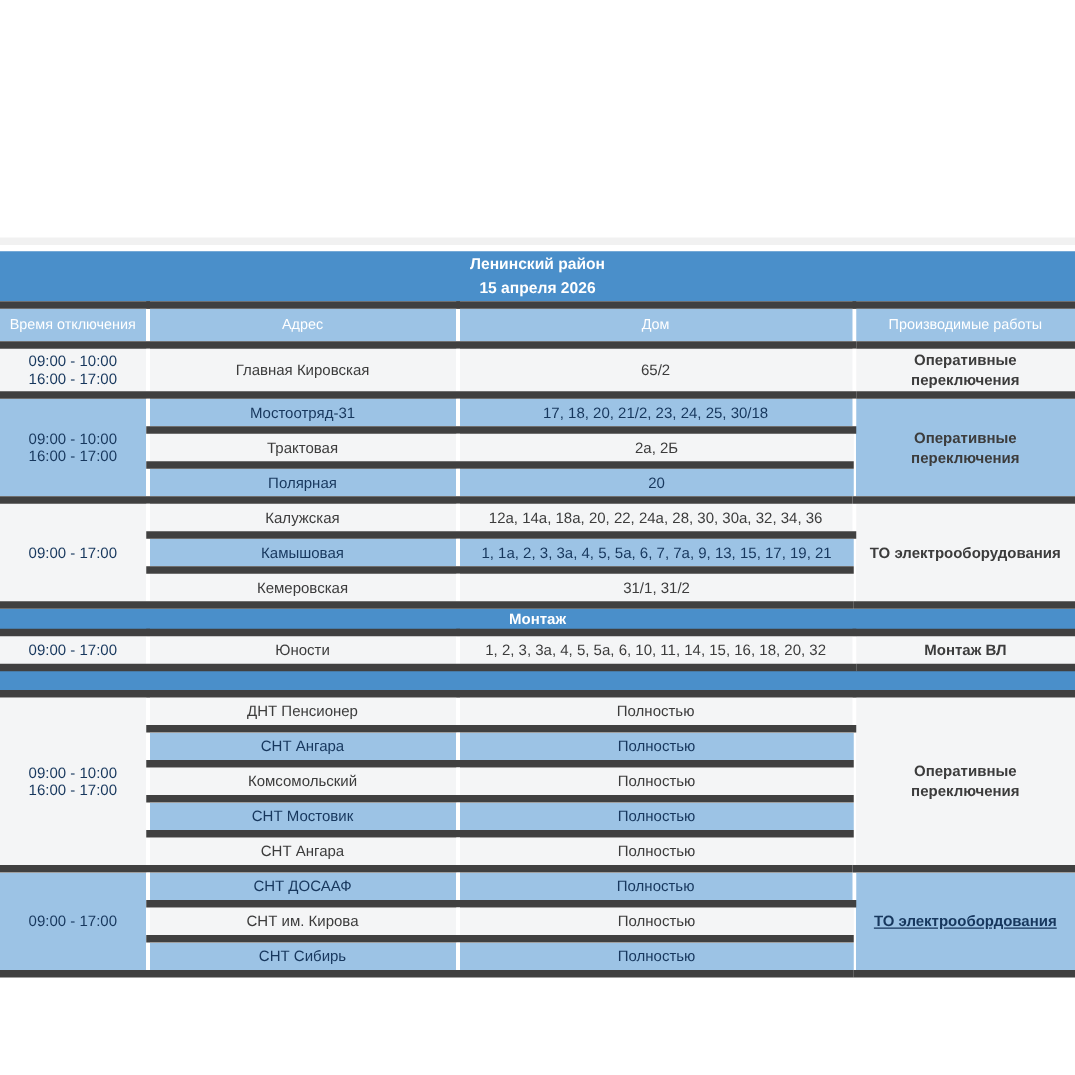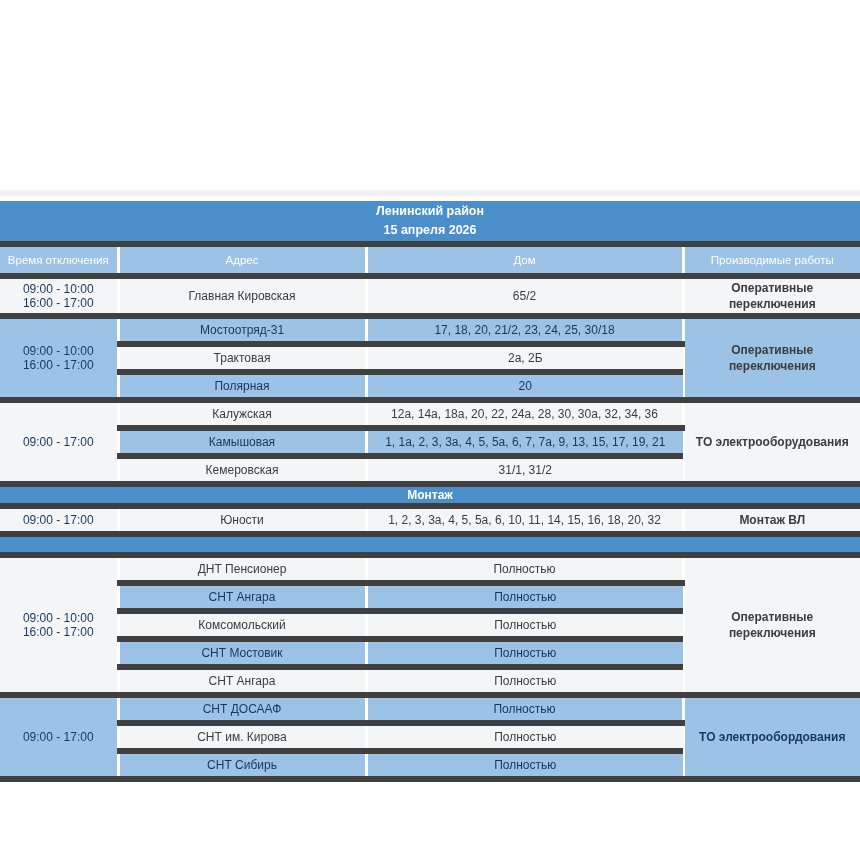--- a/index.html
+++ b/index.html
@@ -79,20 +79,21 @@
     font-weight: bold;
     color: var(--ink);
     white-space: normal;
     line-height: 1.35;
   }
   td.works-bold {
     font-weight: bold;
     color: var(--navy);
     white-space: normal;
     line-height: 1.35;
+    text-decoration: underline;
   }
   .std-row td { height: 20px; }
   .banner-cell {
     background: var(--dark-blue);
     color: #ffffff;
     font-weight: bold;
     height: 14px;
   }
   .spacer-cell {
     background: var(--dark-blue);

